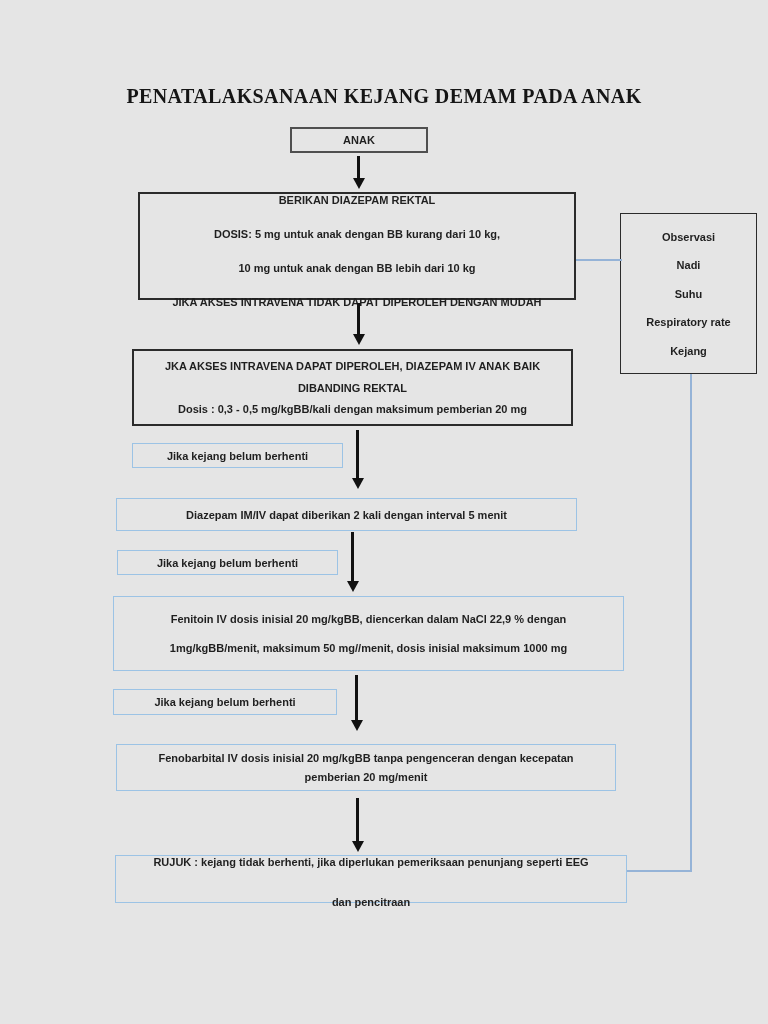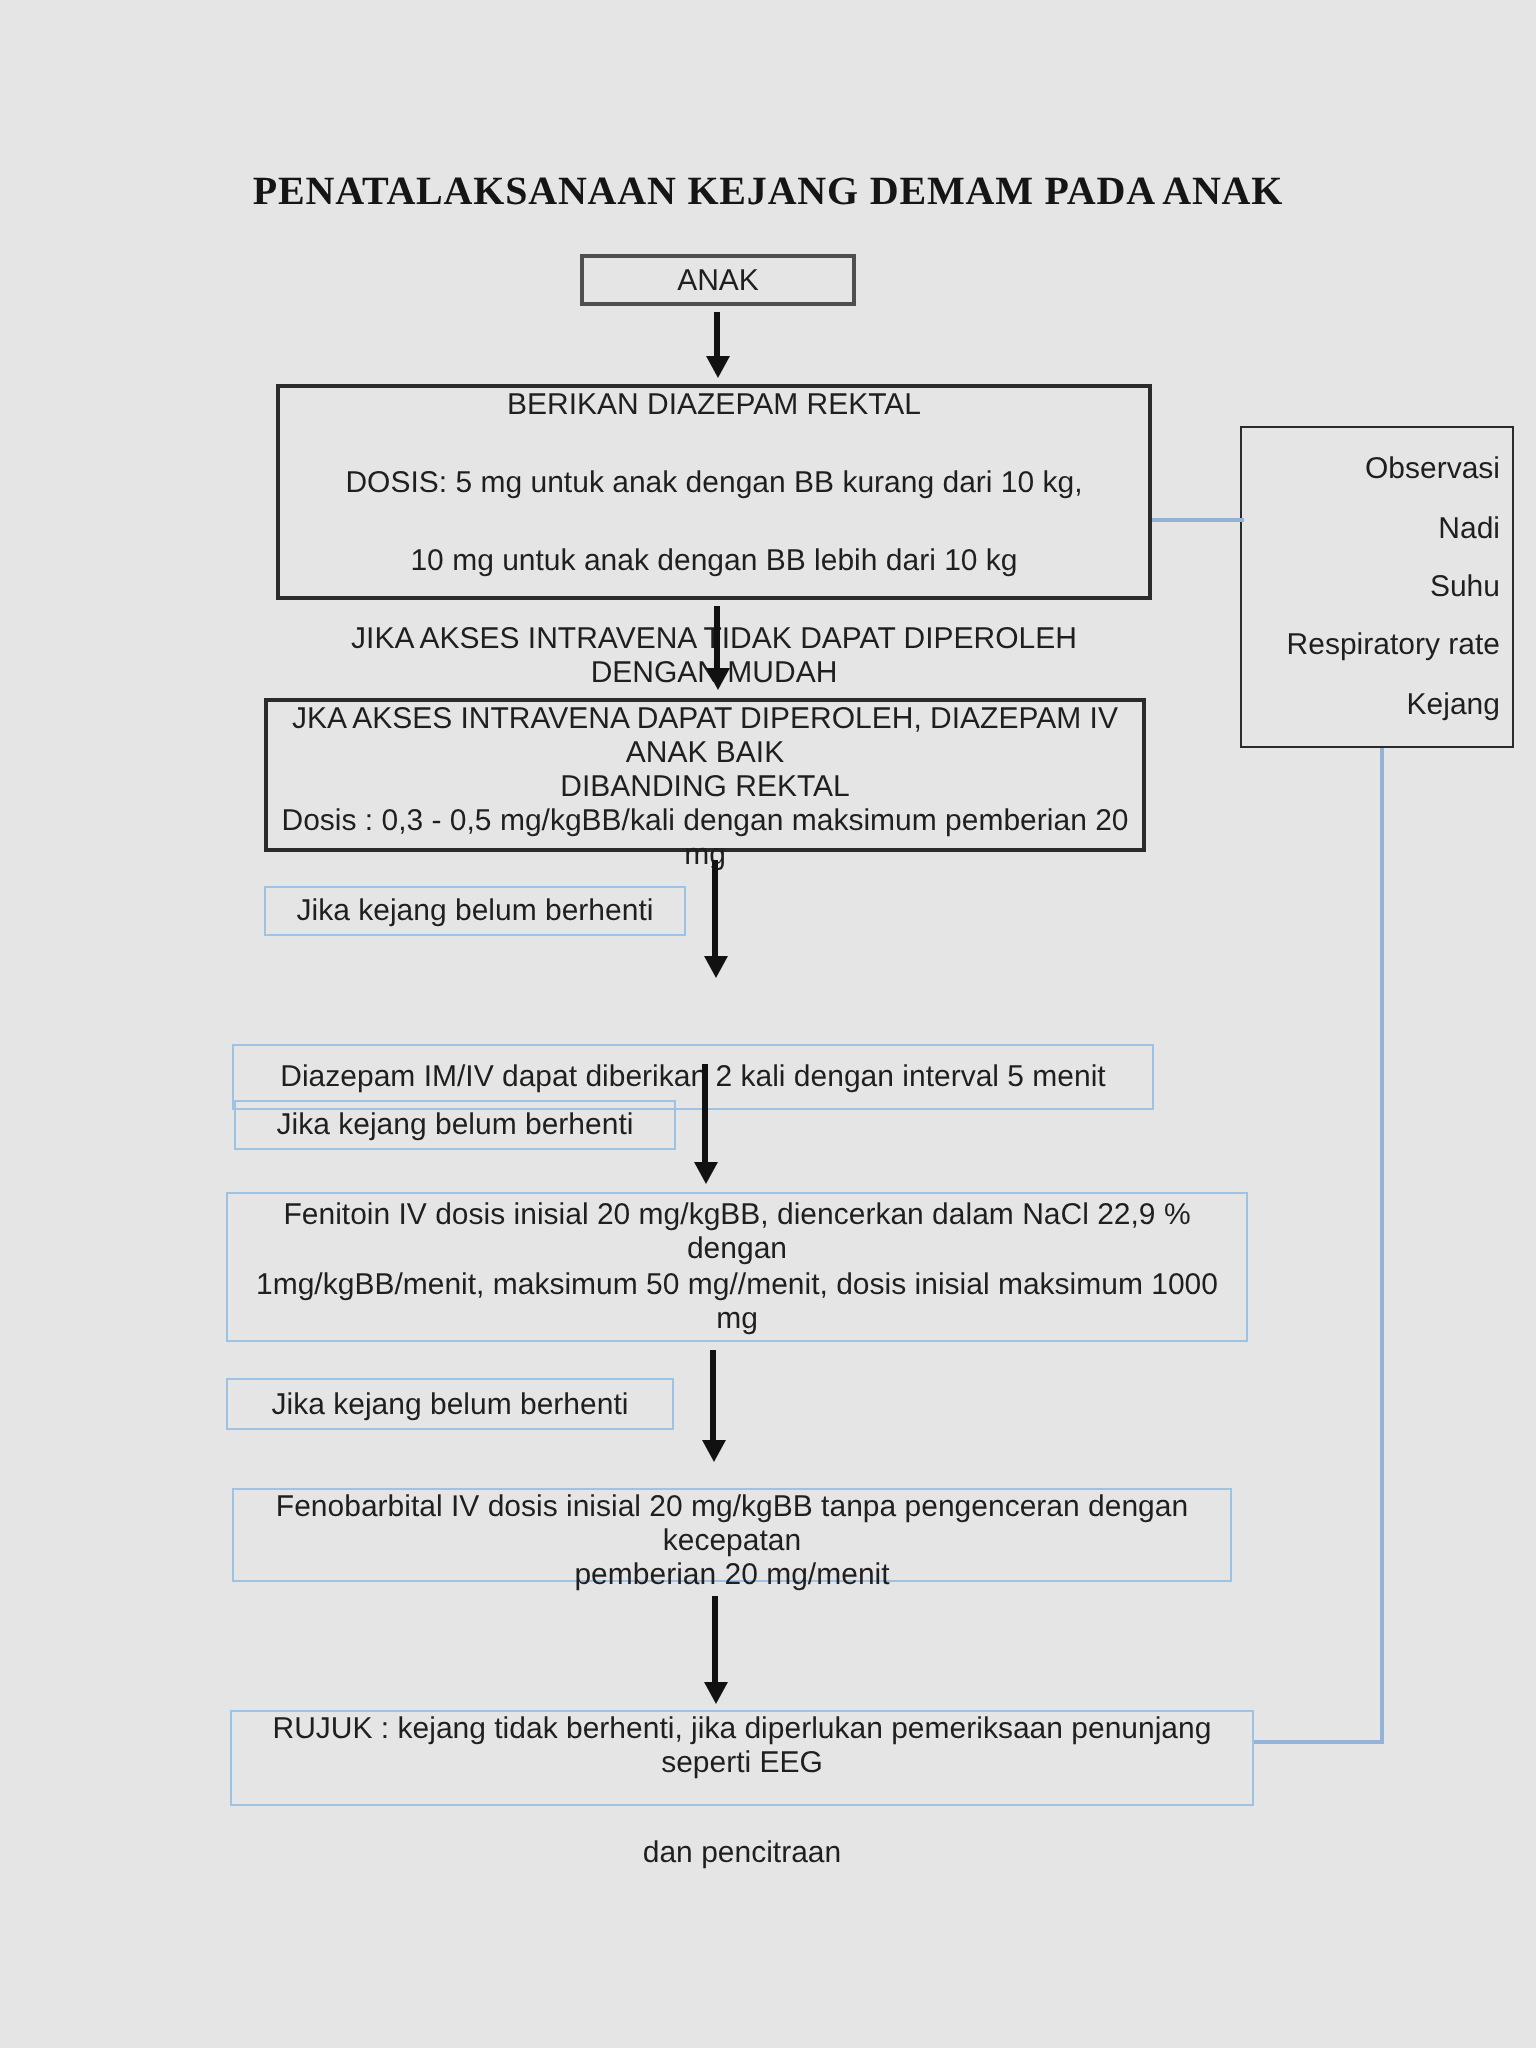--- a/index.html
+++ b/index.html
@@ -24,27 +24,27 @@
     color:#151515;
   }
   .box {
     position:absolute;
     box-sizing:border-box;
     display:flex;
     flex-direction:column;
     justify-content:space-evenly;
     align-items:center;
     text-align:center;
-    font-weight:normal;
-    font-size:15px;
+    font-weight:bold;
+    font-size:11px;
     color:#1f1f1f;
   }
   .border-black { border:2px solid #2b2b2b; }
   .border-gray  { border:2px solid #4f4f4f; }
-  .border-thinblack { border:1.5px solid #2b2b2b;align-items:flex-end; }
+  .border-thinblack { border:1.5px solid #2b2b2b; }
   .border-blue  { border:1.5px solid #9cc3e5; }
   .line { padding:0 6px; }
   .arrow { position:absolute; width:13px; }
   .arrow .stem {
     width:3px;
     margin:0 auto;
     background:#111111;
   }
   .arrow .head {
     width:0; height:0;
@@ -105,21 +105,21 @@
 
   <div class="box border-blue" style="left:132px; top:443px; width:211px; height:25px;">
     <div class="line">Jika kejang belum berhenti</div>
   </div>
 
   <div class="arrow" style="left:351px; top:430px;">
     <div class="stem" style="height:48px;"></div>
     <div class="head"></div>
   </div>
 
-  <div class="box border-blue" style="left:116px; top:522px; width:461px; height:33px;">
+  <div class="box border-blue" style="left:116px; top:498px; width:461px; height:33px;">
     <div class="line">Diazepam IM/IV dapat diberikan 2 kali dengan interval 5 menit</div>
   </div>
 
   <div class="box border-blue" style="left:117px; top:550px; width:221px; height:25px;">
     <div class="line">Jika kejang belum berhenti</div>
   </div>
 
   <div class="arrow" style="left:346px; top:532px;">
     <div class="stem" style="height:49px;"></div>
     <div class="head"></div>

